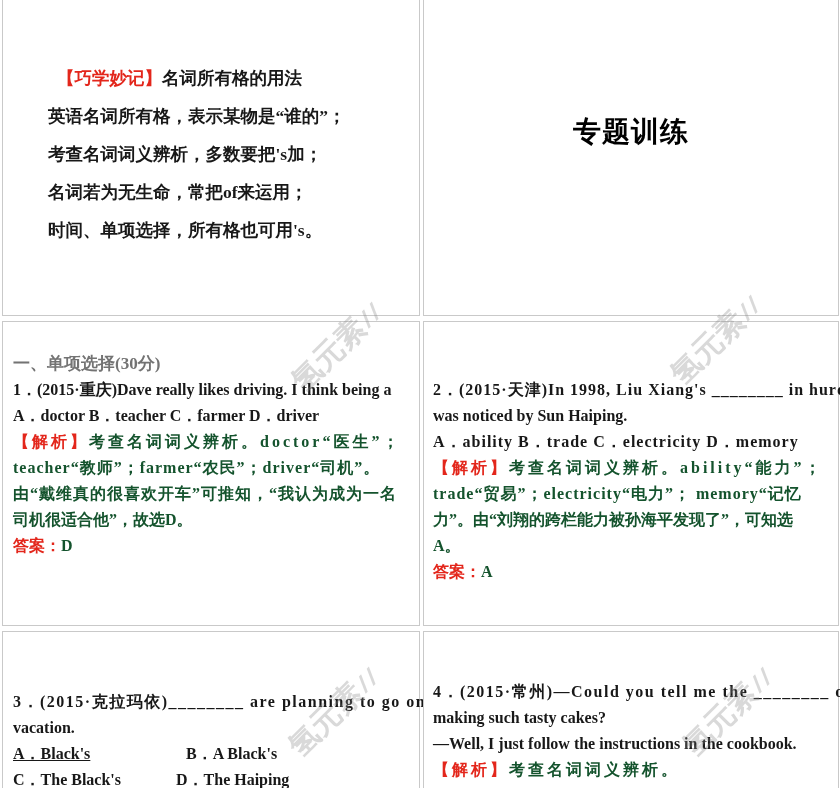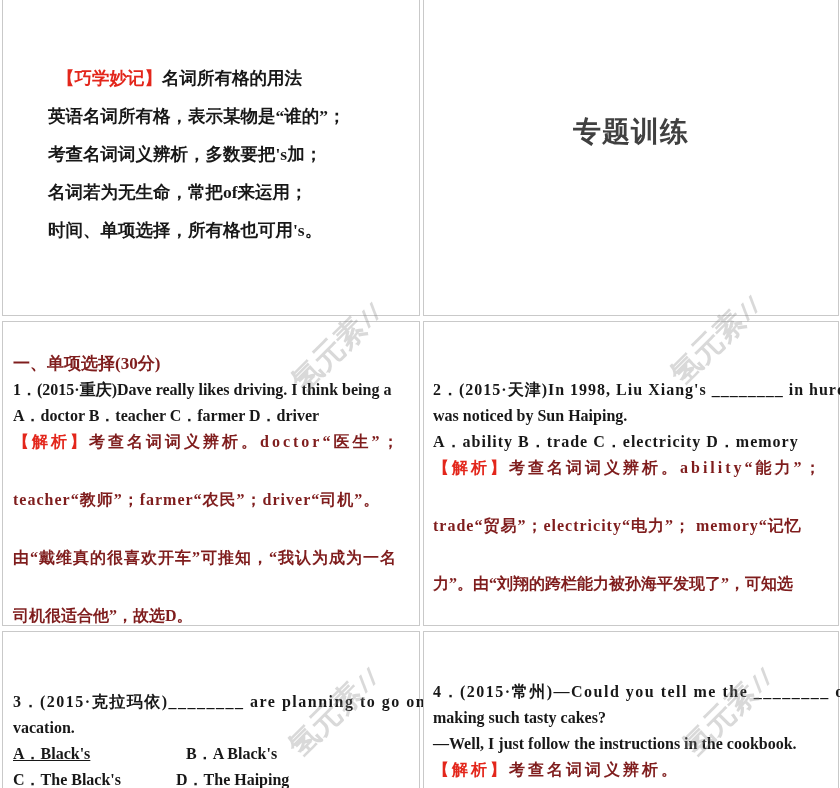--- a/index.html
+++ b/index.html
@@ -13,35 +13,35 @@
     border:1px solid #c9c9c9;box-sizing:border-box;
   }
   #s1{left:2px;top:-2px;width:418px;height:318px;}
   #s2{left:423px;top:-2px;width:416px;height:318px;}
   #s3{left:2px;top:321px;width:418px;height:305px;}
   #s4{left:423px;top:321px;width:416px;height:305px;}
   #s5{left:2px;top:631px;width:418px;height:310px;}
   #s6{left:423px;top:631px;width:416px;height:310px;}
 
   .red{color:#e3261b;}
-  .green{color:#7f1d1d;margin-top:32px;}
-  .blue{color:#7f1d1d;}
+  .green{color:#14532d;}
+  .blue{color:#737373;}
 
   
   .s1-content{
     position:absolute;left:45px;top:60px;right:10px;
     font-size:17.5px;font-weight:bold;color:#181818;line-height:38px;
     white-space:nowrap;
   }
   .s1-title{padding-left:9px;}
 
   
   .s2-title{
     position:absolute;left:0;right:0;top:114px;text-align:center;
-    font-size:28px;font-weight:bold;letter-spacing:1px;color:#404040;
+    font-size:28px;font-weight:bold;letter-spacing:1px;color:#000000;
   }
 
   
   .content{
     position:absolute;font-size:16px;font-weight:bold;color:#181818;
     line-height:26px;white-space:nowrap;
   }
   .c3{left:10px;top:29px;right:4px;}
   .c4{left:9px;top:55px;right:4px;}
   .c5{left:10px;top:57px;right:4px;}

